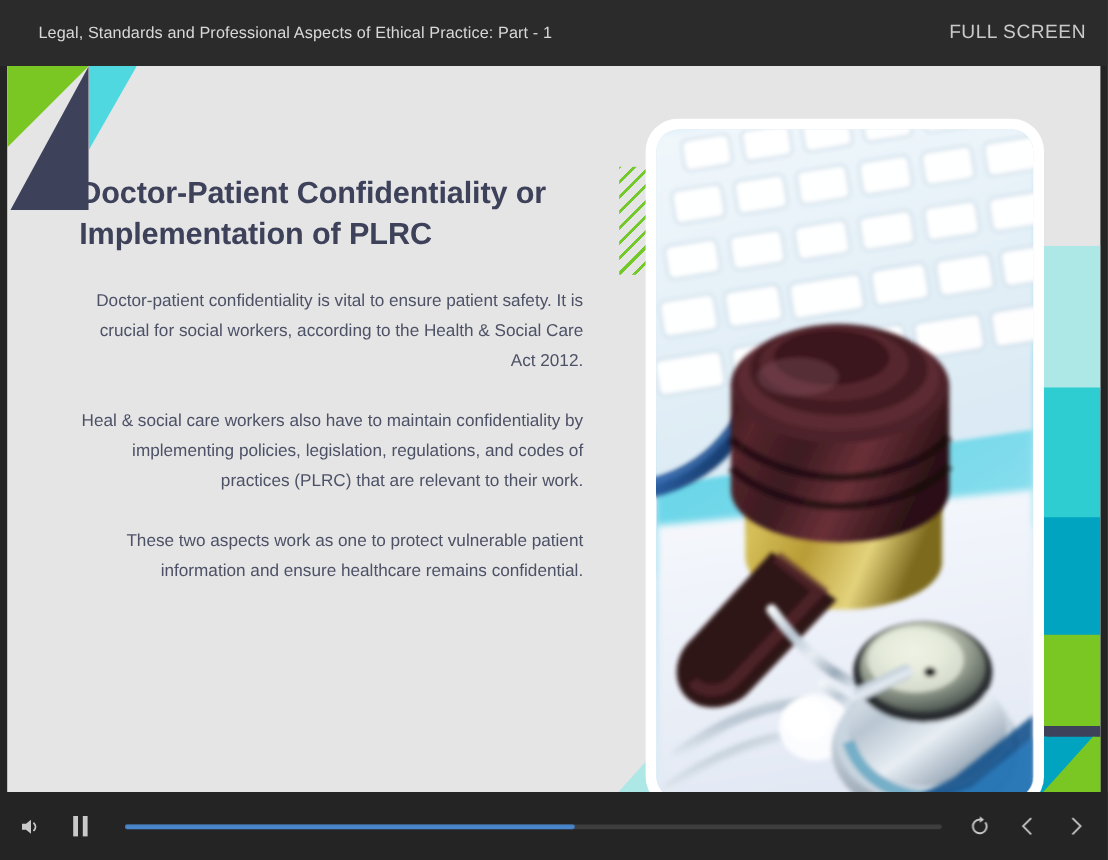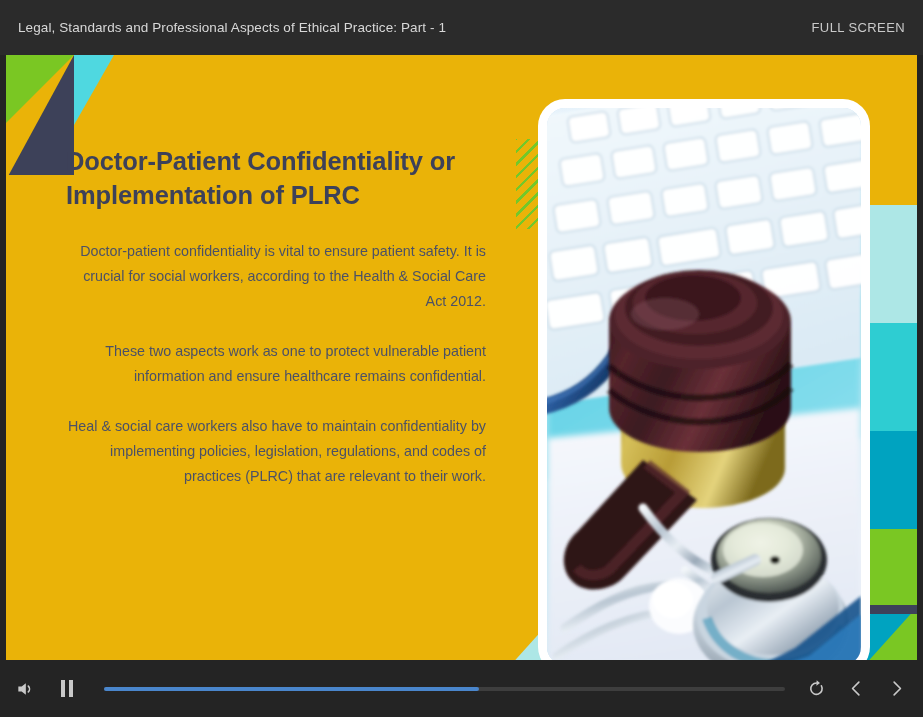--- a/index.html
+++ b/index.html
@@ -21,42 +21,42 @@
 
   
   .topbar {
     position: absolute;
     left: 0; top: 0;
     width: 923px; height: 55px;
     background: #2b2b2b;
     display: flex;
     align-items: center;
     justify-content: space-between;
-    padding: 0 18px 0 18px;
+    padding: 0 18px 0 32px;
   }
   .course-title {
     font-size: 13.5px;
     color: #d8d8d8;
     letter-spacing: .1px;
     white-space: nowrap;
   }
   .fullscreen-btn {
-    font-size: 13px;
+    font-size: 16px;
     color: #c9c9c9;
     letter-spacing: .4px;
     cursor: pointer;
     white-space: nowrap;
   }
 
   
   .stage {
     position: absolute;
     left: 6px; top: 55px;
     width: 911px; height: 605px;
-    background: #eab308;
+    background: #e5e5e5;
     overflow: hidden;
   }
 
   
   .corner-tl {
     position: absolute;
     left: 0; top: 0;
     width: 120px; height: 120px;
     overflow: hidden;
     pointer-events: none;
@@ -255,22 +255,22 @@
       <div class="bb bb1"></div>
       <div class="bb bb2"></div>
       <div class="bb bb3"></div>
       <div class="bb bb4"></div>
 
     </div>
 
     <div class="text-col">
       <div class="slide-title">Doctor-Patient Confidentiality or Implementation of PLRC</div>
       <p class="slide-para">Doctor-patient confidentiality is vital to ensure patient safety. It is crucial for social workers, according to the Health &amp; Social Care Act 2012.</p>
+      <p class="slide-para">Heal &amp; social care workers also have to maintain confidentiality by implementing policies, legislation, regulations, and codes of practices (PLRC) that are relevant to their work.</p>
       <p class="slide-para">These two aspects work as one to protect vulnerable patient information and ensure healthcare remains confidential.</p>
-      <p class="slide-para">Heal &amp; social care workers also have to maintain confidentiality by implementing policies, legislation, regulations, and codes of practices (PLRC) that are relevant to their work.</p>
     </div>
 
     <div class="photo-card">
       <svg class="photo-svg" viewBox="0 0 314 557" preserveAspectRatio="xMidYMid slice">
         <defs>
           <linearGradient id="bgSky" x1="0" y1="0" x2="0.35" y2="1">
             <stop offset="0%" stop-color="#e8f3fb"></stop>
             <stop offset="35%" stop-color="#d8ecf8"></stop>
             <stop offset="62%" stop-color="#9fe0ef"></stop>
             <stop offset="100%" stop-color="#eef3fb"></stop>

